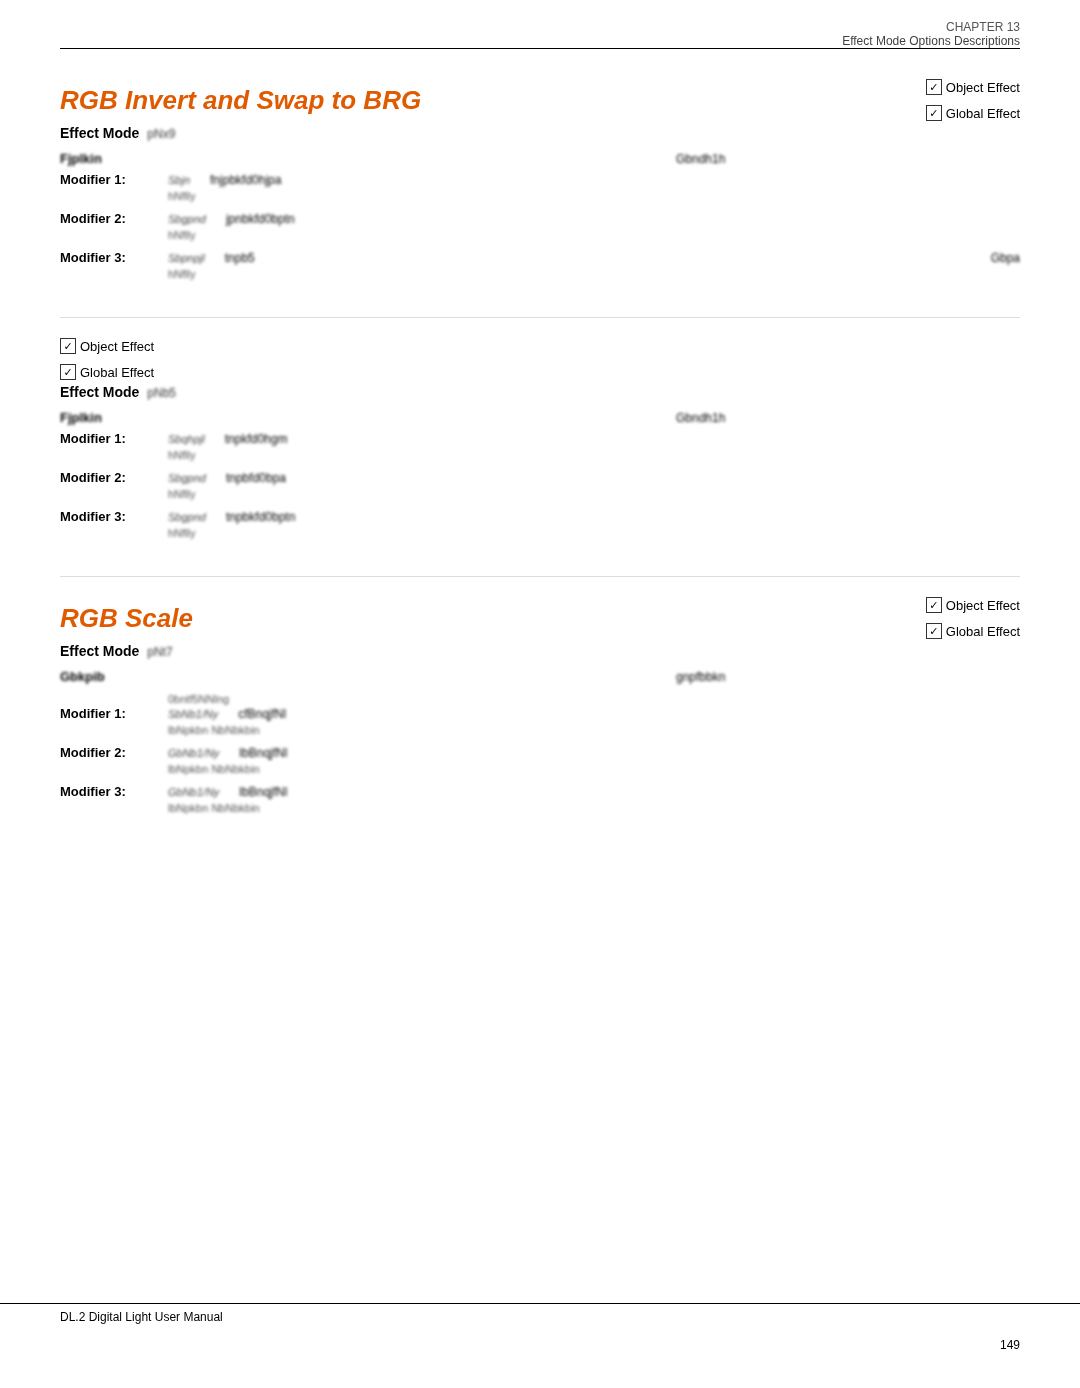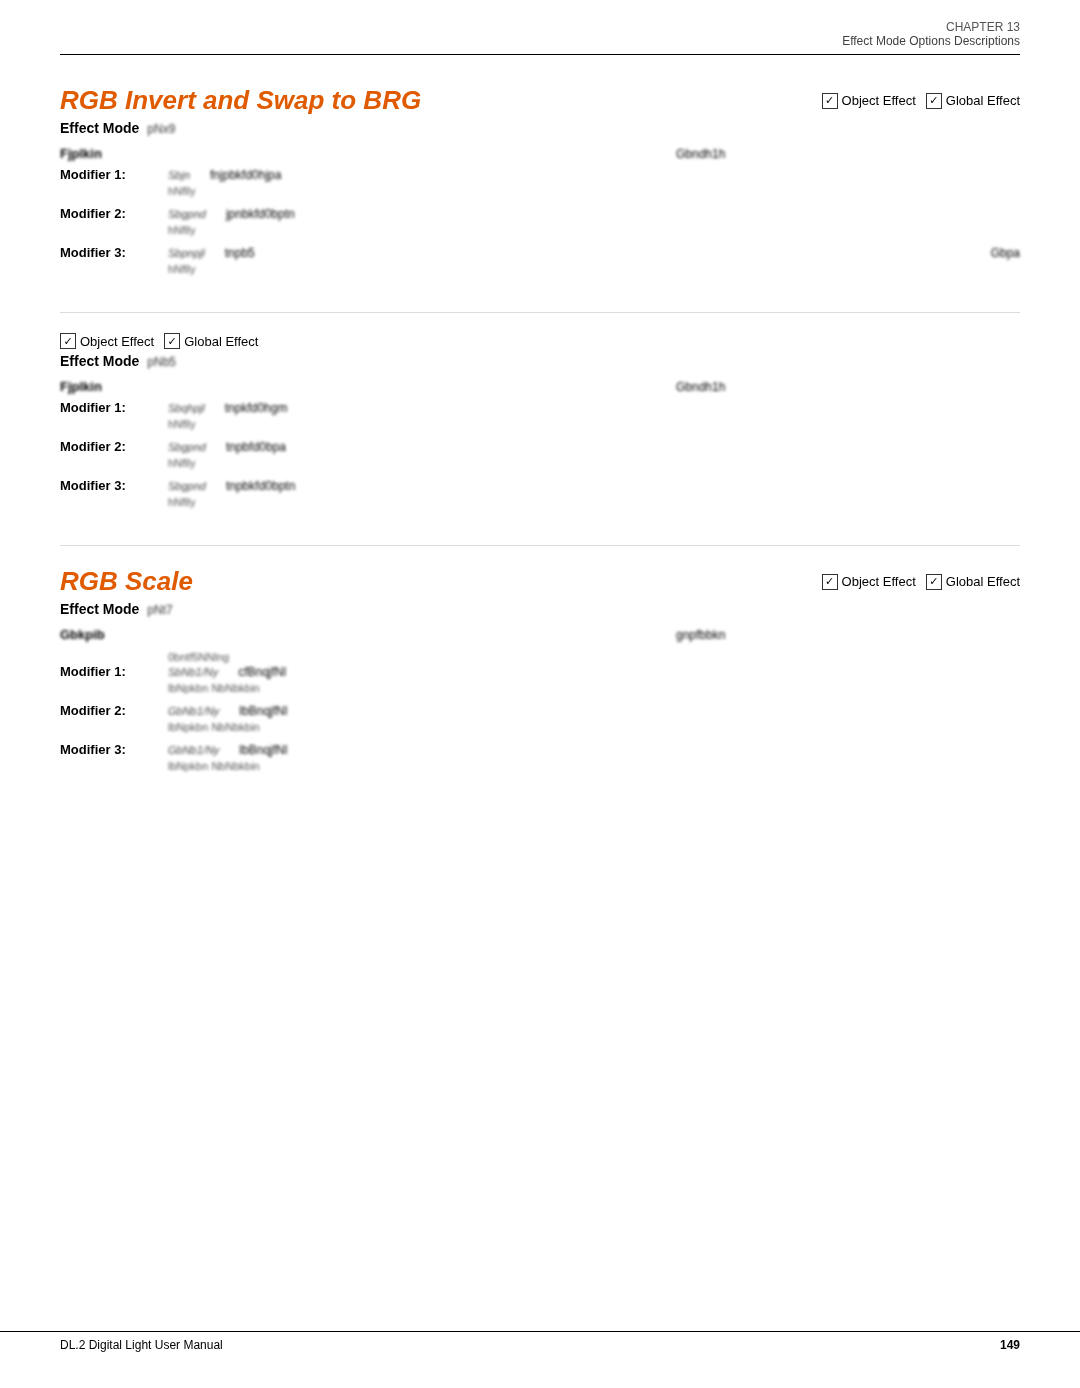--- a/index.html
+++ b/index.html
@@ -11,21 +11,20 @@
       min-height: 1388px;
       position: relative;
       font-size: 14px;
     }
     .page {
       padding: 20px 60px 60px 60px;
     }
     .header {
       text-align: right;
       border-bottom: 1px solid #000;
-      padding-bottom: 6px;
       margin-bottom: 30px;
     }
     .header-chapter {
       font-size: 12px;
       color: #555;
     }
     .header-subtitle {
       font-size: 12px;
       color: #404040;
     }
@@ -45,20 +44,21 @@
       font-size: 26px;
       font-weight: bold;
       color: #e05a00;
       font-style: italic;
     }
     .effect-flags {
       display: flex;
       align-items: center;
       gap: 10px;
       font-size: 13px;
+      flex-direction: column;
     }
     .effect-flag {
       display: flex;
       align-items: center;
       gap: 4px;
     }
     .checkbox-icon {
       width: 16px;
       height: 16px;
       border: 1.5px solid #333;
@@ -284,14 +284,14 @@
             <span class="modifier-label">Modifier 3:</span>
             <span class="modifier-sub blur-sm">GbNb1/Ny</span>
             <span class="modifier-desc blur-sm">lbBnqjfNl</span>
           </div><div class="modifier-sub-line blur-sm">lbNpkbn NbNbkbin</div></div></div>
     </div>
 
 </div>
 
 <div class="footer">
   <span>DL.2 Digital Light User Manual</span>
-  <span style="font-weight:bold;">149</span>
+  <span style="font-weight:normal;margin-top:28px;">149</span>
 </div>
 
 </body></html>

